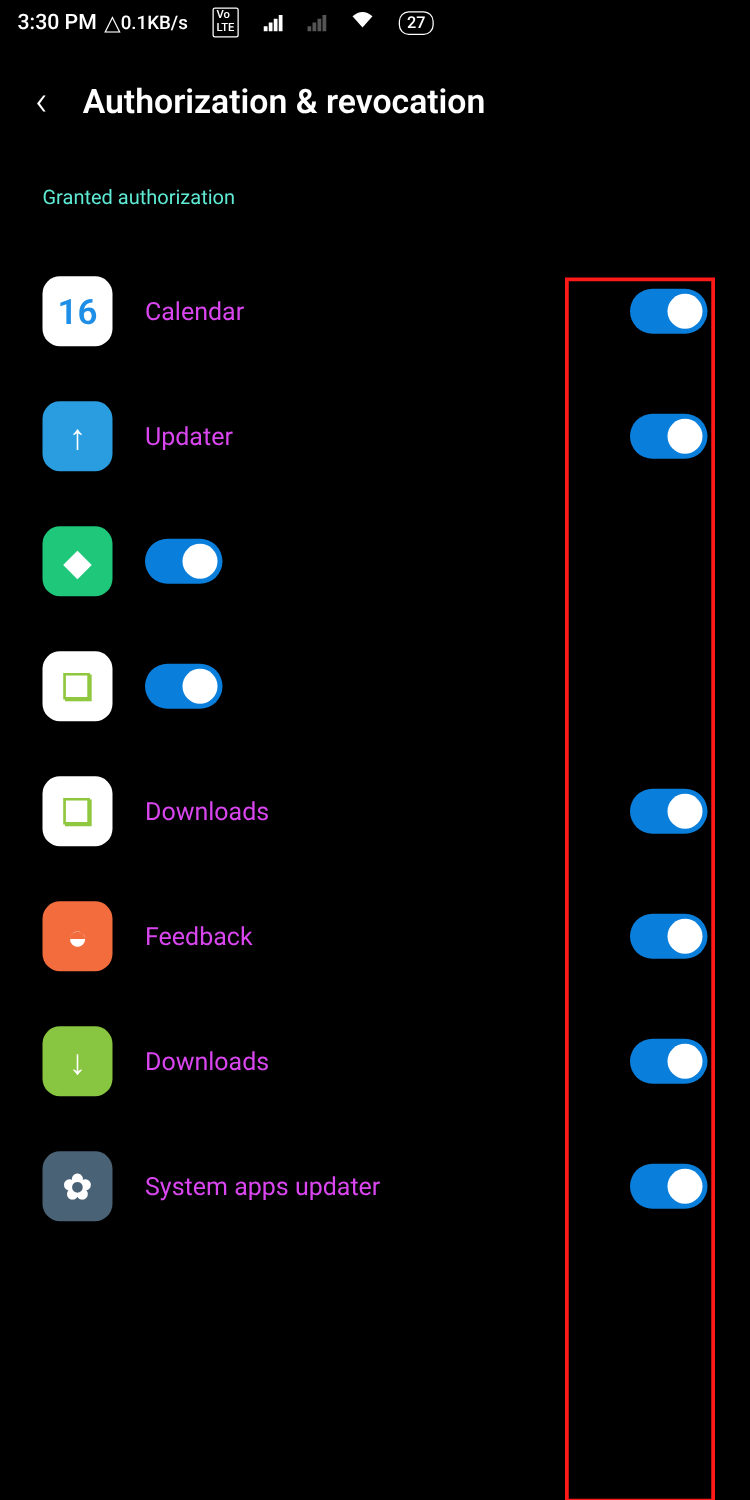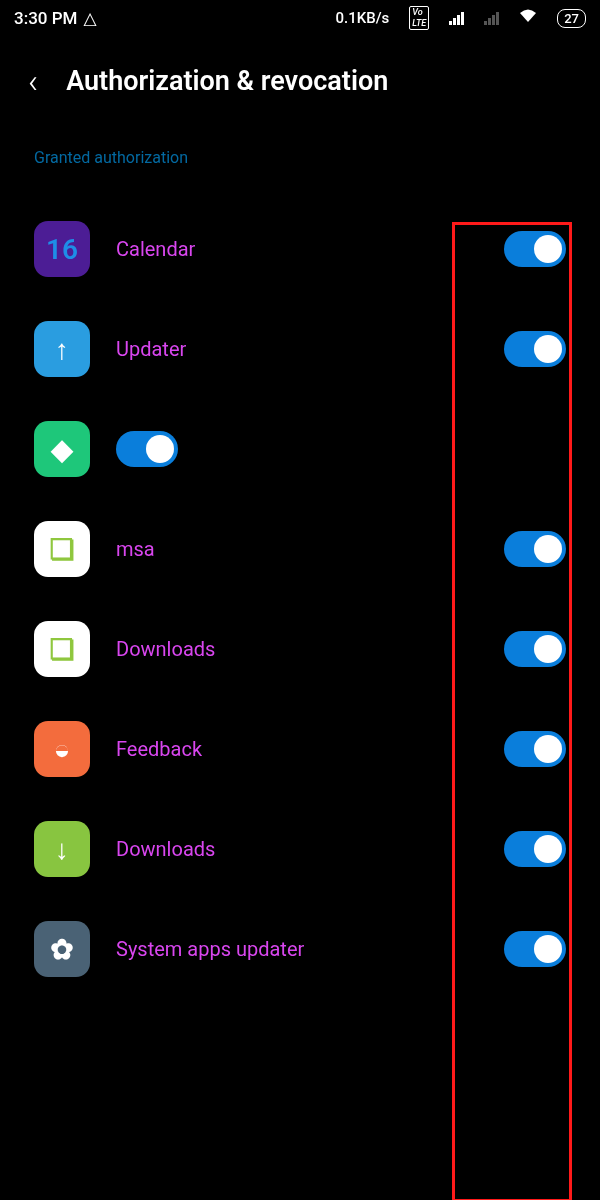--- a/index.html
+++ b/index.html
@@ -7,21 +7,21 @@
       width: 600px;
       height: 1200px;
       background: #000;
       color: #fff;
       font-family: -apple-system, BlinkMacSystemFont, "Segoe UI", Roboto, sans-serif;
       overflow: hidden;
       position: relative;
     }
     .status-bar {
       display: flex;
-      justify-content: space-between;
+      justify-content: flex-start;
       align-items: center;
       padding: 6px 14px;
       font-size: 17px;
       font-weight: 500;
       height: 36px;
     }
     .status-left { display: flex; align-items: center; gap: 6px; }
     .status-right { display: flex; align-items: center; gap: 20px; font-size: 15px; }
     .header {
       display: flex;
@@ -36,21 +36,21 @@
       margin-left: 10px;
     }
     .header-title {
       font-size: 27px;
       font-weight: 600;
     }
     .section-header {
       padding: 32px 34px 8px;
     }
     .section-label {
-      color: #0369a1;
+      color: #5eead4;
       font-size: 16px;
       margin-bottom: 6px;
     }
     .section-desc {
       color: #d0d0d0;
       font-size: 17px;
       line-height: 1.35;
     }
     .list { padding: 18px 0 0; }
     .row {
@@ -108,21 +108,21 @@
       padding: 0 6px;
       font-size: 13px;
       display: inline-flex;
       align-items: center;
       height: 19px;
     }
     .signal-bars { display: inline-flex; align-items: flex-end; gap: 1px; height: 14px; }
     .signal-bars span { width: 3px; background: #fff; }
     .signal-bars.dim span { background: #555; }
     .signal-bars span:nth-child(1){height:4px}.signal-bars span:nth-child(2){height:7px}.signal-bars span:nth-child(3){height:10px}.signal-bars span:nth-child(4){height:13px}
-    .volte { border: 1px solid #fff; font-size: 9px; padding: 0 2px; border-radius: 2px; line-height: 1.2; font-style: italic; }
+    .volte { border: 1px solid #fff; font-size: 9px; padding: 0 2px; border-radius: 2px; line-height: 1.2; }
   </style>
 </head>
 <body>
 
 <div class="status-bar">
   <div class="status-left">
     <span>3:30 PM</span>
     <span>△</span>
   </div>
   <div class="status-right">
@@ -153,36 +153,35 @@
   <span class="back-btn">‹</span>
   <span class="header-title">Authorization &amp; revocation</span>
 </div>
 
 <div class="section-header">
   <div class="section-label">Granted authorization</div>
 </div>
 
 <div class="list">
   <div class="row">
-    <div class="app-icon" style="background:#4c1d95;color:#1e8ee7">16</div>
+    <div class="app-icon" style="background:#ffffff;color:#1e8ee7">16</div>
     <div class="app-label">Calendar</div>
     <div class="toggle"></div>
   </div>
   <div class="row">
     <div class="app-icon" style="background:#2a9de0;color:#ffffff">↑</div>
     <div class="app-label">Updater</div>
     <div class="toggle"></div>
   </div>
   <div class="row">
     <div class="app-icon" style="background:#1ec77a;color:#ffffff">◆</div>
     <div class="toggle"></div>
   </div>
   <div class="row">
     <div class="app-icon" style="background:#ffffff;color:#8fc73e">❏</div>
-    <div class="app-label">msa</div>
     <div class="toggle"></div>
   </div>
   <div class="row">
     <div class="app-icon" style="background:#ffffff;color:#8fc73e">❏</div>
     <div class="app-label">Downloads</div>
     <div class="toggle"></div>
   </div>
   <div class="row">
     <div class="app-icon" style="background:#f36c3d;color:#ffffff">◒</div>
     <div class="app-label">Feedback</div>

